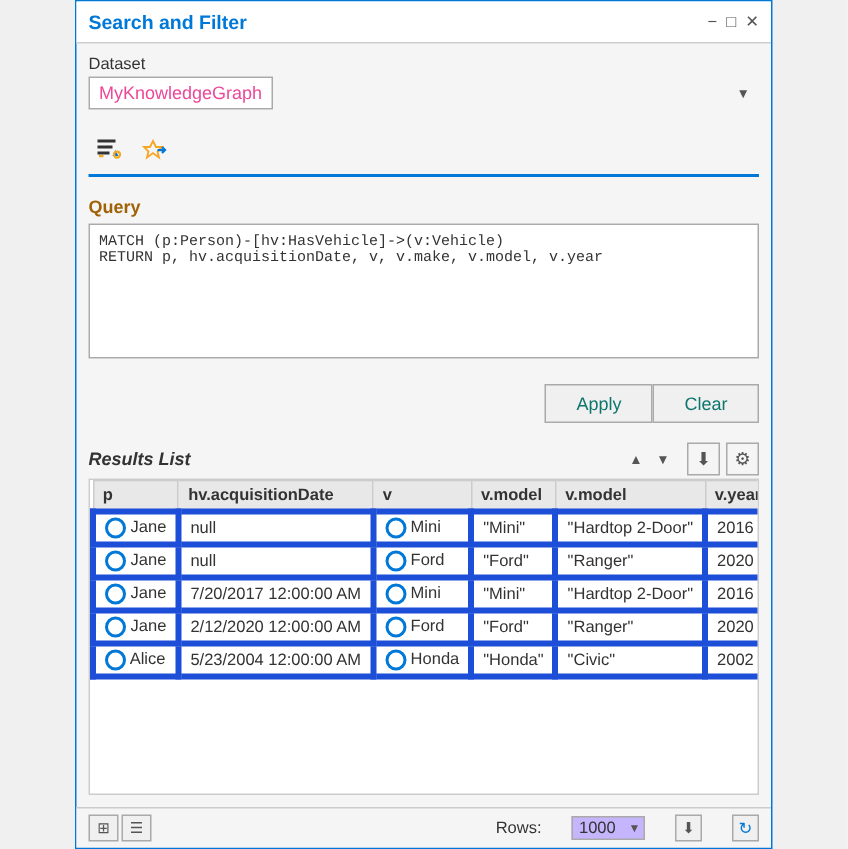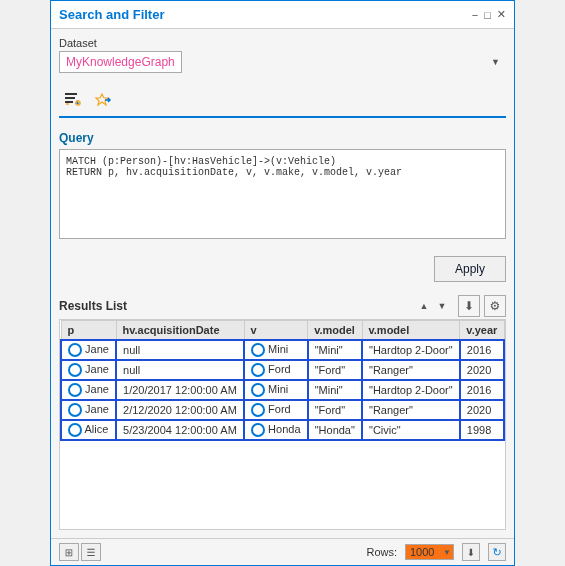--- a/index.html
+++ b/index.html
@@ -107,21 +107,21 @@
       height: 18px;
     }
     .query-section {
       display: flex;
       flex-direction: column;
       gap: 4px;
     }
     .query-label {
       font-size: 12px;
       font-weight: 600;
-      color: #0369a1;
+      color: #a16207;
     }
     .query-textarea {
       width: 100%;
       height: 90px;
       border: 1px solid #aaa;
       background: #fff;
       padding: 6px;
       font-family: 'Courier New', monospace;
       font-size: 10px;
       color: #333;
@@ -133,33 +133,34 @@
       justify-content: flex-end;
       gap: 0;
       padding-top: 4px;
     }
     .btn {
       padding: 5px 20px;
       font-size: 12px;
       border: 1px solid #aaa;
       background: #f0f0f0;
       cursor: pointer;
-      color: #0f172a;
+      color: #0f766e;
       text-align: right;
     }
     .results-header {
       display: flex;
       align-items: center;
       justify-content: space-between;
       margin-bottom: 2px;
     }
     .results-title {
       font-size: 12px;
       font-weight: 600;
       color: #333;
+      font-style: italic;
     }
     .results-icons {
       display: flex;
       gap: 4px;
       align-items: center;
     }
     .results-icon-btn {
       width: 22px;
       height: 22px;
       border: 1px solid #aaa;
@@ -201,21 +202,21 @@
     thead th {
       background: #e8e8e8;
       border: 1px solid #ccc;
       padding: 3px 6px;
       text-align: left;
       font-weight: 600;
       color: #333;
       white-space: nowrap;
     }
     tbody td {
-      border: 2px solid #1d4ed8;
+      border: 4px solid #1d4ed8;
       padding: 2px 6px;
       color: #333;
       white-space: nowrap;
     }
     .circle-icon {
       display: inline-block;
       width: 14px;
       height: 14px;
       border-radius: 50%;
       border: 2px solid #0078d7;
@@ -249,30 +250,30 @@
       display: flex;
       align-items: center;
       justify-content: center;
       cursor: pointer;
       font-size: 10px;
       color: #555;
     }
     .footer-right {
       display: flex;
       align-items: center;
-      gap: 8px;
+      gap: 20px;
       font-size: 11px;
       color: #333;
     }
     .rows-select-wrapper {
       position: relative;
     }
     .rows-select {
       border: 1px solid #aaa;
-      background: #f97316;
+      background: #c4b5fd;
       padding: 1px 18px 1px 4px;
       font-size: 11px;
       appearance: none;
       -webkit-appearance: none;
       color: #333;
       cursor: pointer;
     }
     .rows-select-wrapper::after {
       content: '▼';
       position: absolute;
@@ -366,20 +367,21 @@
     </div>
 
     <div class="query-section">
       <div class="query-label">Query</div>
       <textarea class="query-textarea" style="">MATCH (p:Person)-[hv:HasVehicle]-&gt;(v:Vehicle)
 RETURN p, hv.acquisitionDate, v, v.make, v.model, v.year</textarea>
     </div>
 
     <div class="button-row">
       <button class="btn">Apply</button>
+      <button class="btn">Clear</button>
     </div>
 
     <div class="results-section">
       <div class="results-header">
         <span class="results-title">Results List</span>
         <div class="results-icons">
           <div class="nav-arrows">
             <div class="nav-arrow">▲</div>
             <div class="nav-arrow">▼</div>
           </div>
@@ -413,41 +415,41 @@
                 <tr>
                   <td><span class="circle-icon"></span> Jane</td>
                   <td>null</td>
                   <td><span class="circle-icon"></span> Ford</td>
                   <td>"Ford"</td>
                   <td>"Ranger"</td>
                   <td>2020</td>
                 </tr>
                 <tr>
                   <td><span class="circle-icon"></span> Jane</td>
-                  <td>1/20/2017 12:00:00 AM</td>
+                  <td>7/20/2017 12:00:00 AM</td>
                   <td><span class="circle-icon"></span> Mini</td>
                   <td>"Mini"</td>
                   <td>"Hardtop 2-Door"</td>
                   <td>2016</td>
                 </tr>
                 <tr>
                   <td><span class="circle-icon"></span> Jane</td>
                   <td>2/12/2020 12:00:00 AM</td>
                   <td><span class="circle-icon"></span> Ford</td>
                   <td>"Ford"</td>
                   <td>"Ranger"</td>
                   <td>2020</td>
                 </tr>
                 <tr>
                   <td><span class="circle-icon"></span> Alice</td>
                   <td>5/23/2004 12:00:00 AM</td>
                   <td><span class="circle-icon"></span> Honda</td>
                   <td>"Honda"</td>
                   <td>"Civic"</td>
-                  <td>1998</td>
+                  <td>2002</td>
                 </tr>
               </tbody>
           </table>
         </div>
       </div>
     </div>
   </div>
 
   <div class="footer">
     <div class="footer-left">

